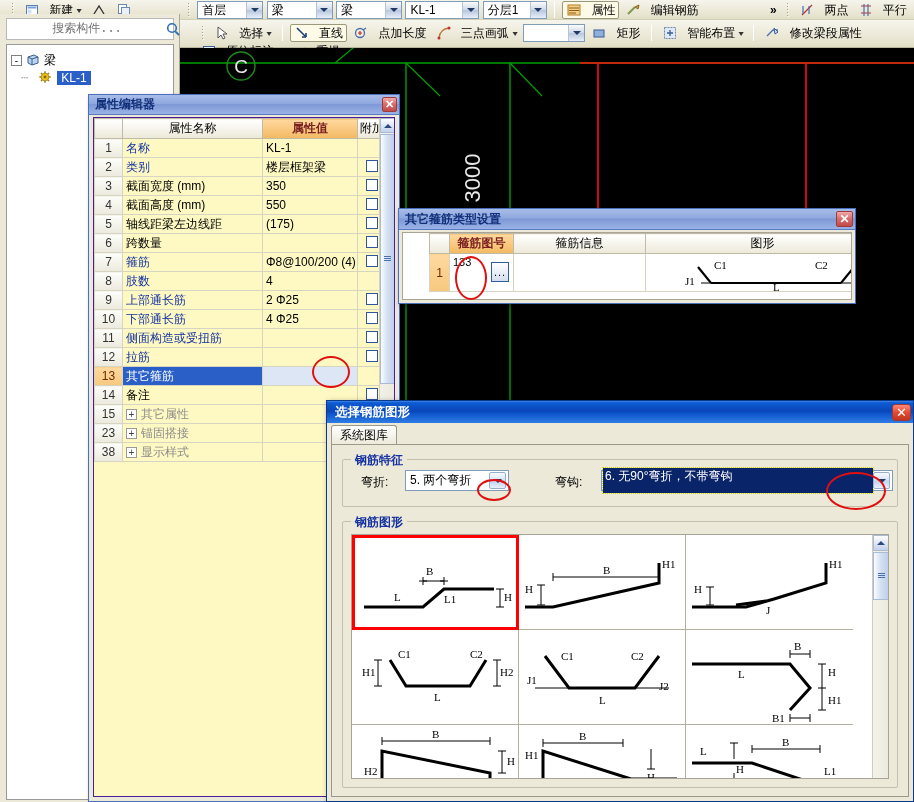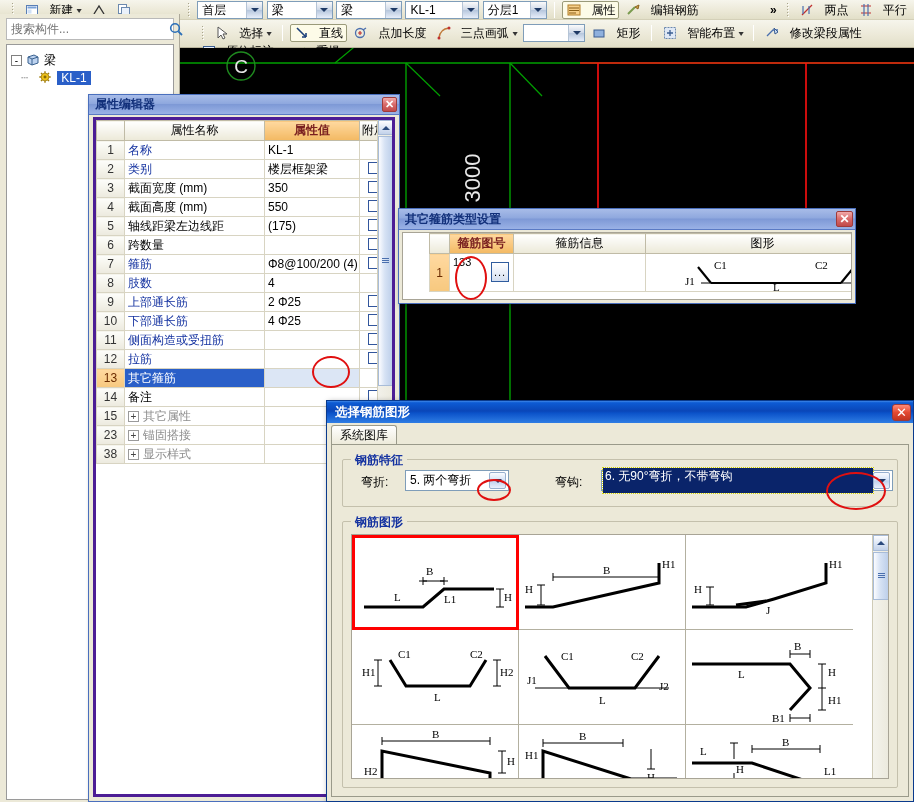--- a/index.html
+++ b/index.html
@@ -71,22 +71,23 @@
     position: absolute; left: 0; top: 14px; width: 180px; height: 788px;
     background: #ece9d8; border-right: 1px solid #aca899;
   }
   .search-box {
     position: absolute; left: 6px; top: 4px; width: 168px; height: 22px;
     border: 1px solid #b9b9b9; background: #fff; display: flex; align-items: center;
   }
   .search-box input {
     border: 0; outline: 0; flex: 1; height: 19px; font-size: 12px;
     padding-left: 4px; color: #9a9a9a;
-    font-family: Liberation Sans, sans-serif;
+    font-family: Liberation Mono, monospace;
     background: transparent;
+    text-align: center;
   }
   .tree-panel {
     position: absolute; left: 6px; top: 30px; width: 168px; height: 756px;
     background: #fff; border: 1px solid #9a9a9a;
   }
   .tree-row { display: flex; align-items: center; height: 18px; font-size: 12px; padding-left: 4px; }
   .tree-row.indent { padding-left: 24px; }
   .expander {
     width: 11px; height: 11px; border: 1px solid #808080; background: #fff;
     display: inline-flex; align-items: center; justify-content: center;
@@ -116,21 +117,21 @@
   }
   .tb-prop .sp { flex: 1; }
   .xbtn-red {
     width: 15px; height: 15px; border: 1px solid #9f3b3b; border-radius: 2px;
     background: linear-gradient(to bottom, #f0a9a9, #d96a6a 50%, #c04a4a);
     color: #fff; font-size: 11px; font-weight: bold; line-height: 13px; text-align: center;
     font-family: "Liberation Sans", sans-serif;
   }
   .prop-body {
     position: absolute; left: 4px; top: 22px; right: 4px; bottom: 4px;
-    background: #ffffff; border: 3px solid #4c1d95; overflow: hidden;
+    background: #fef9c3; border: 1px solid #4c1d95; overflow: hidden;
   }
   table.grid { border-collapse: collapse; width: 100%; font-size: 12px; table-layout: fixed; }
   table.grid th {
     background: linear-gradient(to bottom,#ffffff,#ece9d8);
     border: 1px solid #c0bba6; height: 20px; font-weight: normal; color: #000;
   }
   table.grid th.hl {
     background: linear-gradient(to bottom,#ffd9a0,#f3b962);
     color: #7a2020; font-weight: bold;
   }

